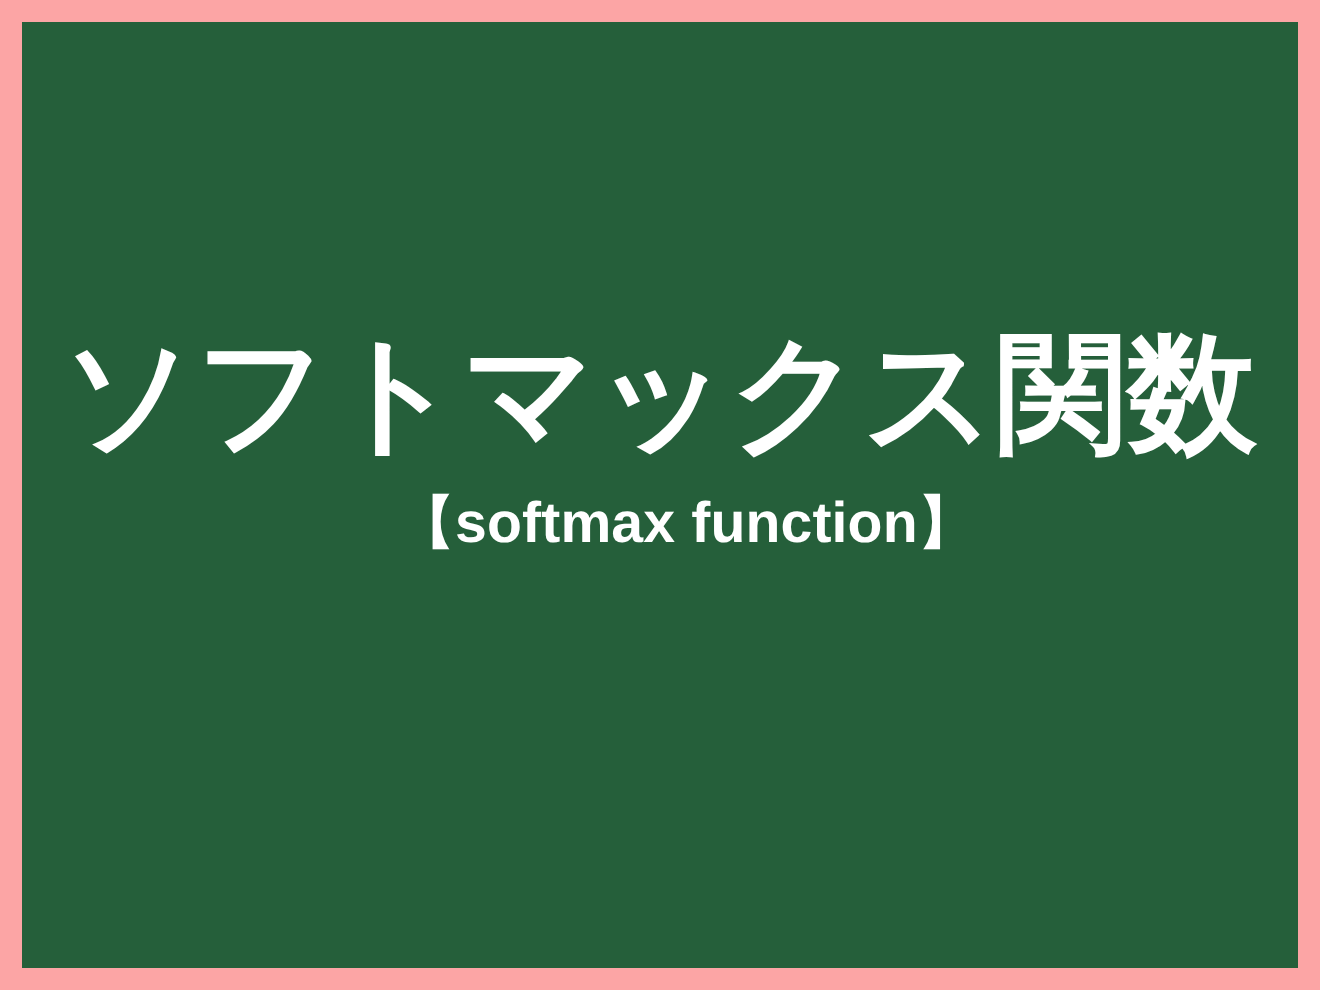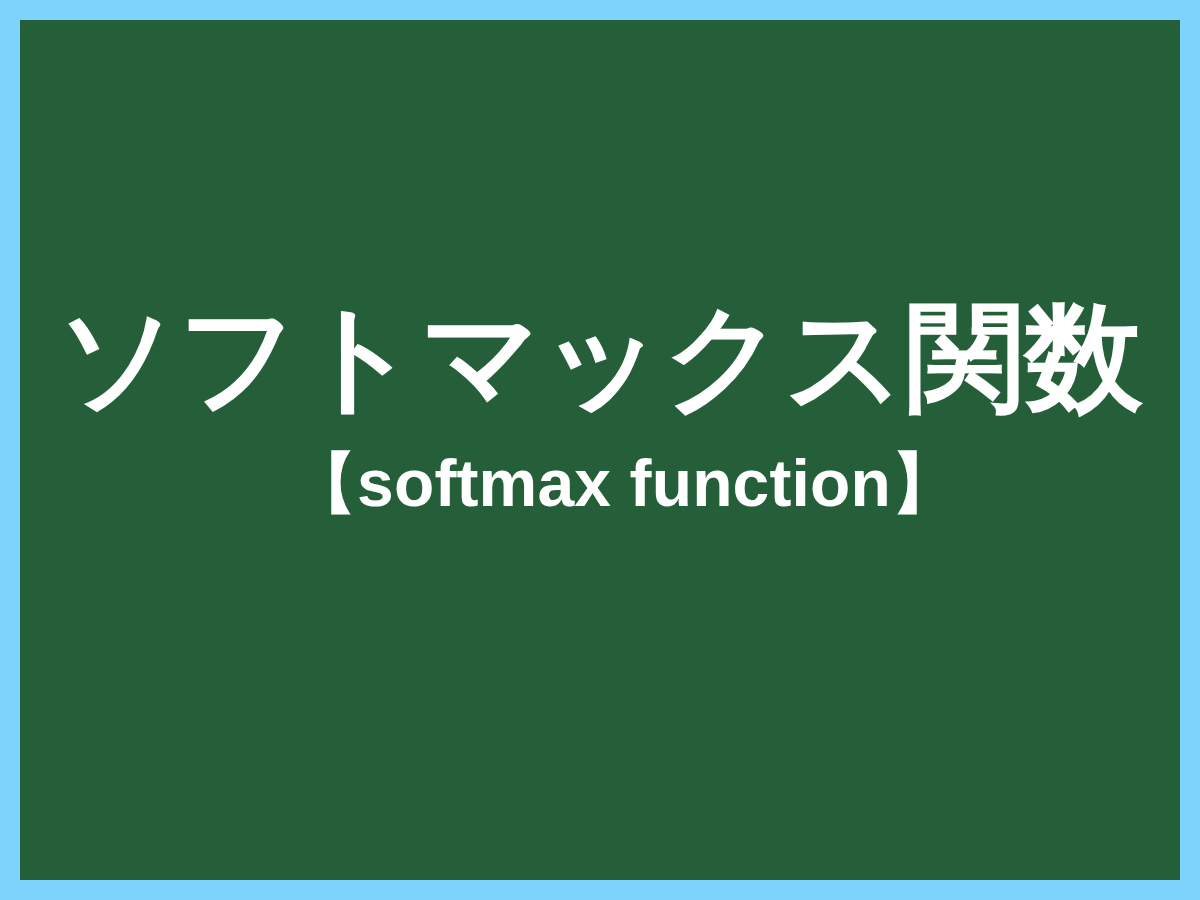--- a/index.html
+++ b/index.html
@@ -14,21 +14,21 @@
     overflow: hidden;
     font-family: "Liberation Sans", "DejaVu Sans", sans-serif;
   }
 
   
   #title-card {
     position: relative;
     width: 1200px;
     height: 900px;
     box-sizing: border-box;
-    background: #7dd3fc;      
+    background: #fca5a5;      
     padding: 20px;            
   }
 
   
   #board-panel {
     position: relative;
     width: 100%;
     height: 100%;
     box-sizing: border-box;
     background: #255f3a;      
@@ -55,21 +55,21 @@
     letter-spacing: 0.005em;
     white-space: nowrap;
   }
 
   .title-sub {
     display: block;
     margin: 0;
     margin-top: 20px;
     color: #ffffff;
     font-family: "Liberation Sans", "DejaVu Sans", sans-serif;
-    font-size: 66px;
+    font-size: 52px;
     font-weight: 700;
     line-height: 1.12;
     letter-spacing: 0.002em;
     white-space: nowrap;
     padding-left: 48px;
   }
 </style>
 </head>
 <body>
 

